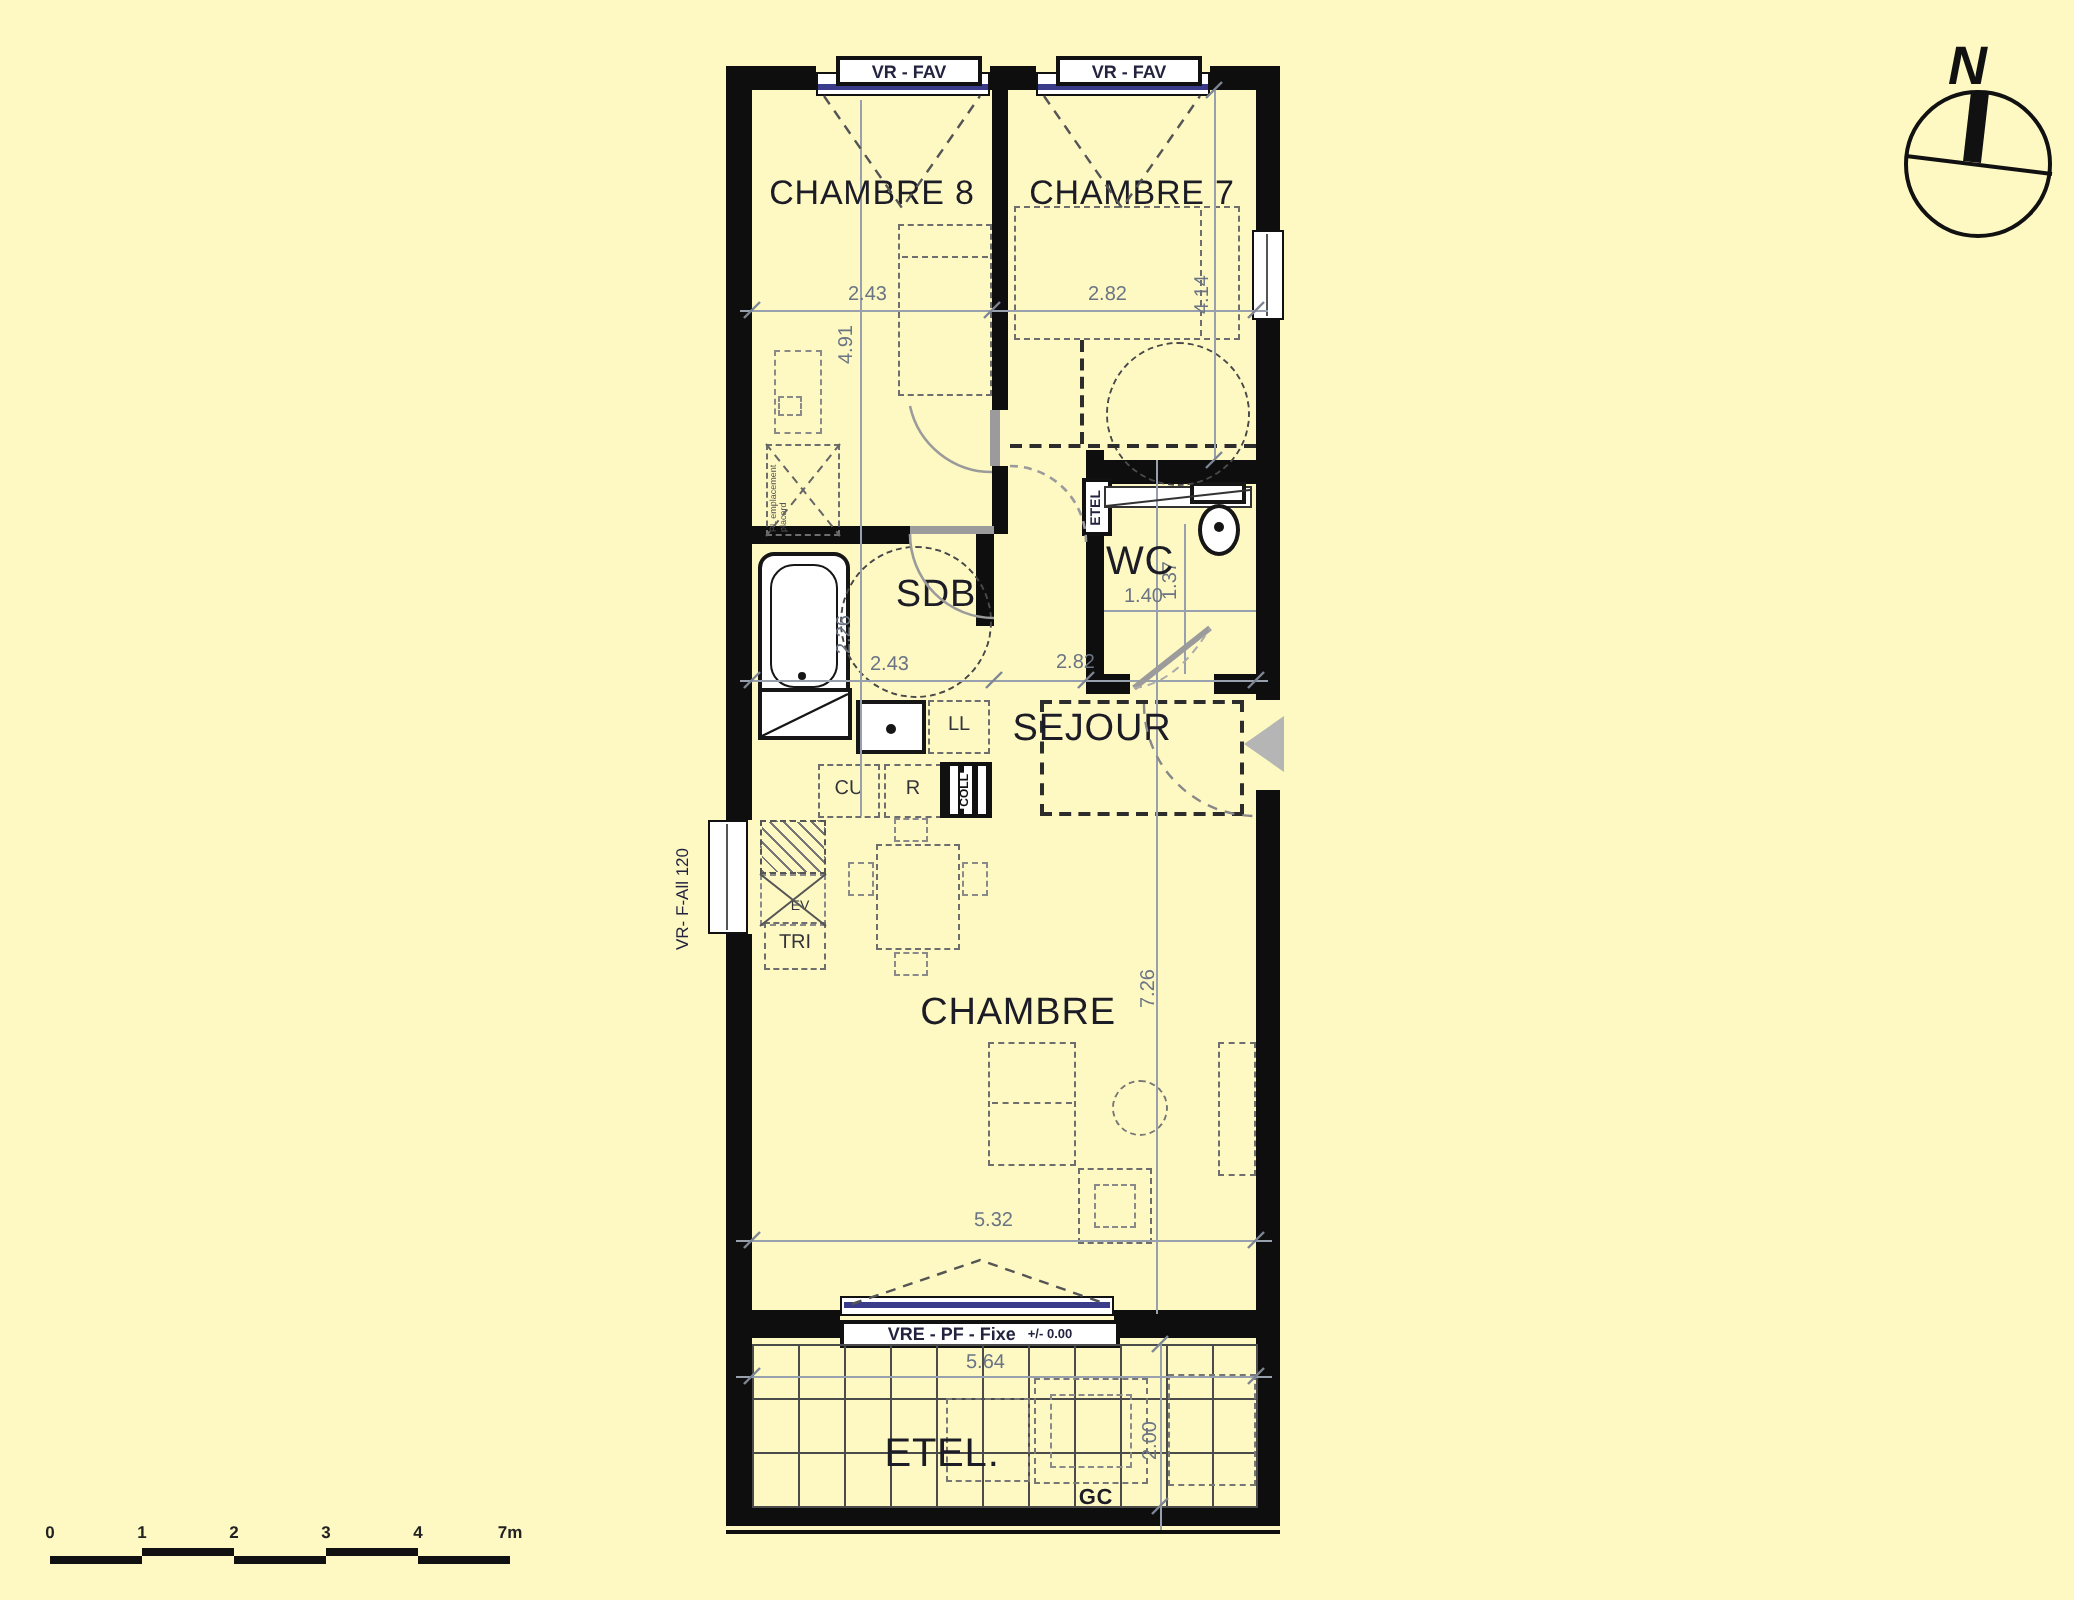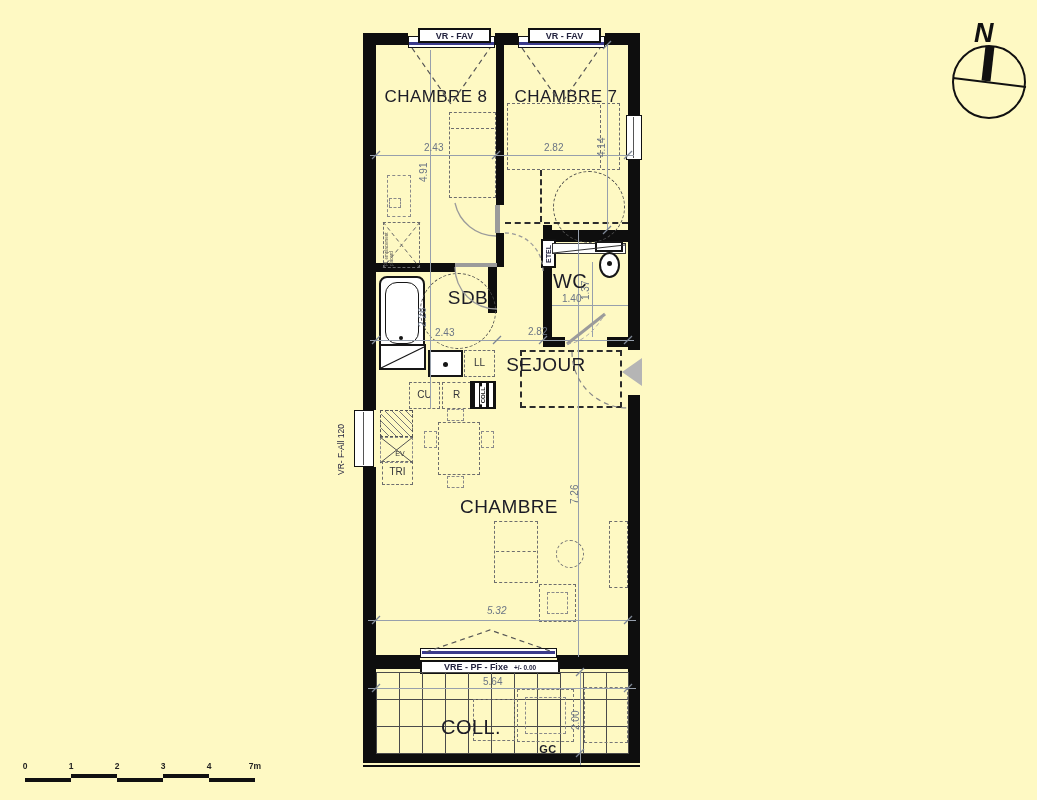--- a/index.html
+++ b/index.html
@@ -180,31 +180,31 @@
   <div class="dim" style="left:424px;top:142px;">2.43</div>
   <div class="dim" style="left:544px;top:142px;">2.82</div>
   <div class="dim vtx" style="left:418px;top:150px;height:32px;">4.91</div>
   <div class="dim vtx" style="left:596px;top:125px;height:32px;">4.14</div>
   <div class="dim vtx" style="left:417px;top:295px;height:32px;">2.26</div>
   <div class="dim" style="left:435px;top:327px;">2.43</div>
   <div class="dim" style="left:528px;top:326px;">2.82</div>
   <div class="dim" style="left:562px;top:293px;">1.40</div>
   <div class="dim vtx" style="left:580px;top:268px;height:32px;">1.37</div>
   <div class="dim vtx" style="left:569px;top:472px;height:32px;">7.26</div>
-  <div class="dim" style="left:487px;top:605px;font-style:italic;">5.32</div>
+  <div class="dim" style="left:487px;top:605px;">5.32</div>
   <div class="dim" style="left:483px;top:676px;">5.64</div>
   <div class="dim vtx" style="left:570px;top:698px;height:32px;">2.00</div>
 
   <div class="room" style="left:376px;top:87px;width:120px;font-size:17px;">CHAMBRE 8</div>
   <div class="room" style="left:504px;top:87px;width:124px;font-size:17px;">CHAMBRE 7</div>
   <div class="room" style="left:438px;top:287px;width:60px;font-size:19px;">SDB</div>
   <div class="room" style="left:548px;top:270px;width:44px;font-size:20px;">WC</div>
   <div class="room" style="left:506px;top:354px;width:80px;font-size:19px;">SEJOUR</div>
   <div class="room" style="left:449px;top:496px;width:120px;font-size:19px;">CHAMBRE</div>
-  <div class="room" style="left:421px;top:716px;width:100px;font-size:20px;">COLL.</div>
+  <div class="room" style="left:421px;top:716px;width:100px;font-size:20px;">ETEL.</div>
   <div class="room" style="left:536px;top:743px;width:24px;font-size:11px;font-weight:bold;">GC</div>
 
   <svg class="overlay" width="1037" height="800" viewBox="0 0 1037 800">
 
     <path d="M412,48 L451,104 L490,48" fill="none" stroke="#555" stroke-width="1.2" stroke-dasharray="5,4"></path>
     <path d="M522,48 L561,104 L600,48" fill="none" stroke="#555" stroke-width="1.2" stroke-dasharray="5,4"></path>
     <path d="M426,652 L490,630 L553,652" fill="none" stroke="#555" stroke-width="1.2" stroke-dasharray="5,4"></path>
 
     <path d="M455,203 A42,42 0 0 0 496,236" fill="none" stroke="#9b9b9b" stroke-width="1.3"></path>
     <path d="M455,267 A42,42 0 0 0 497,309" fill="none" stroke="#9b9b9b" stroke-width="1.3"></path>

